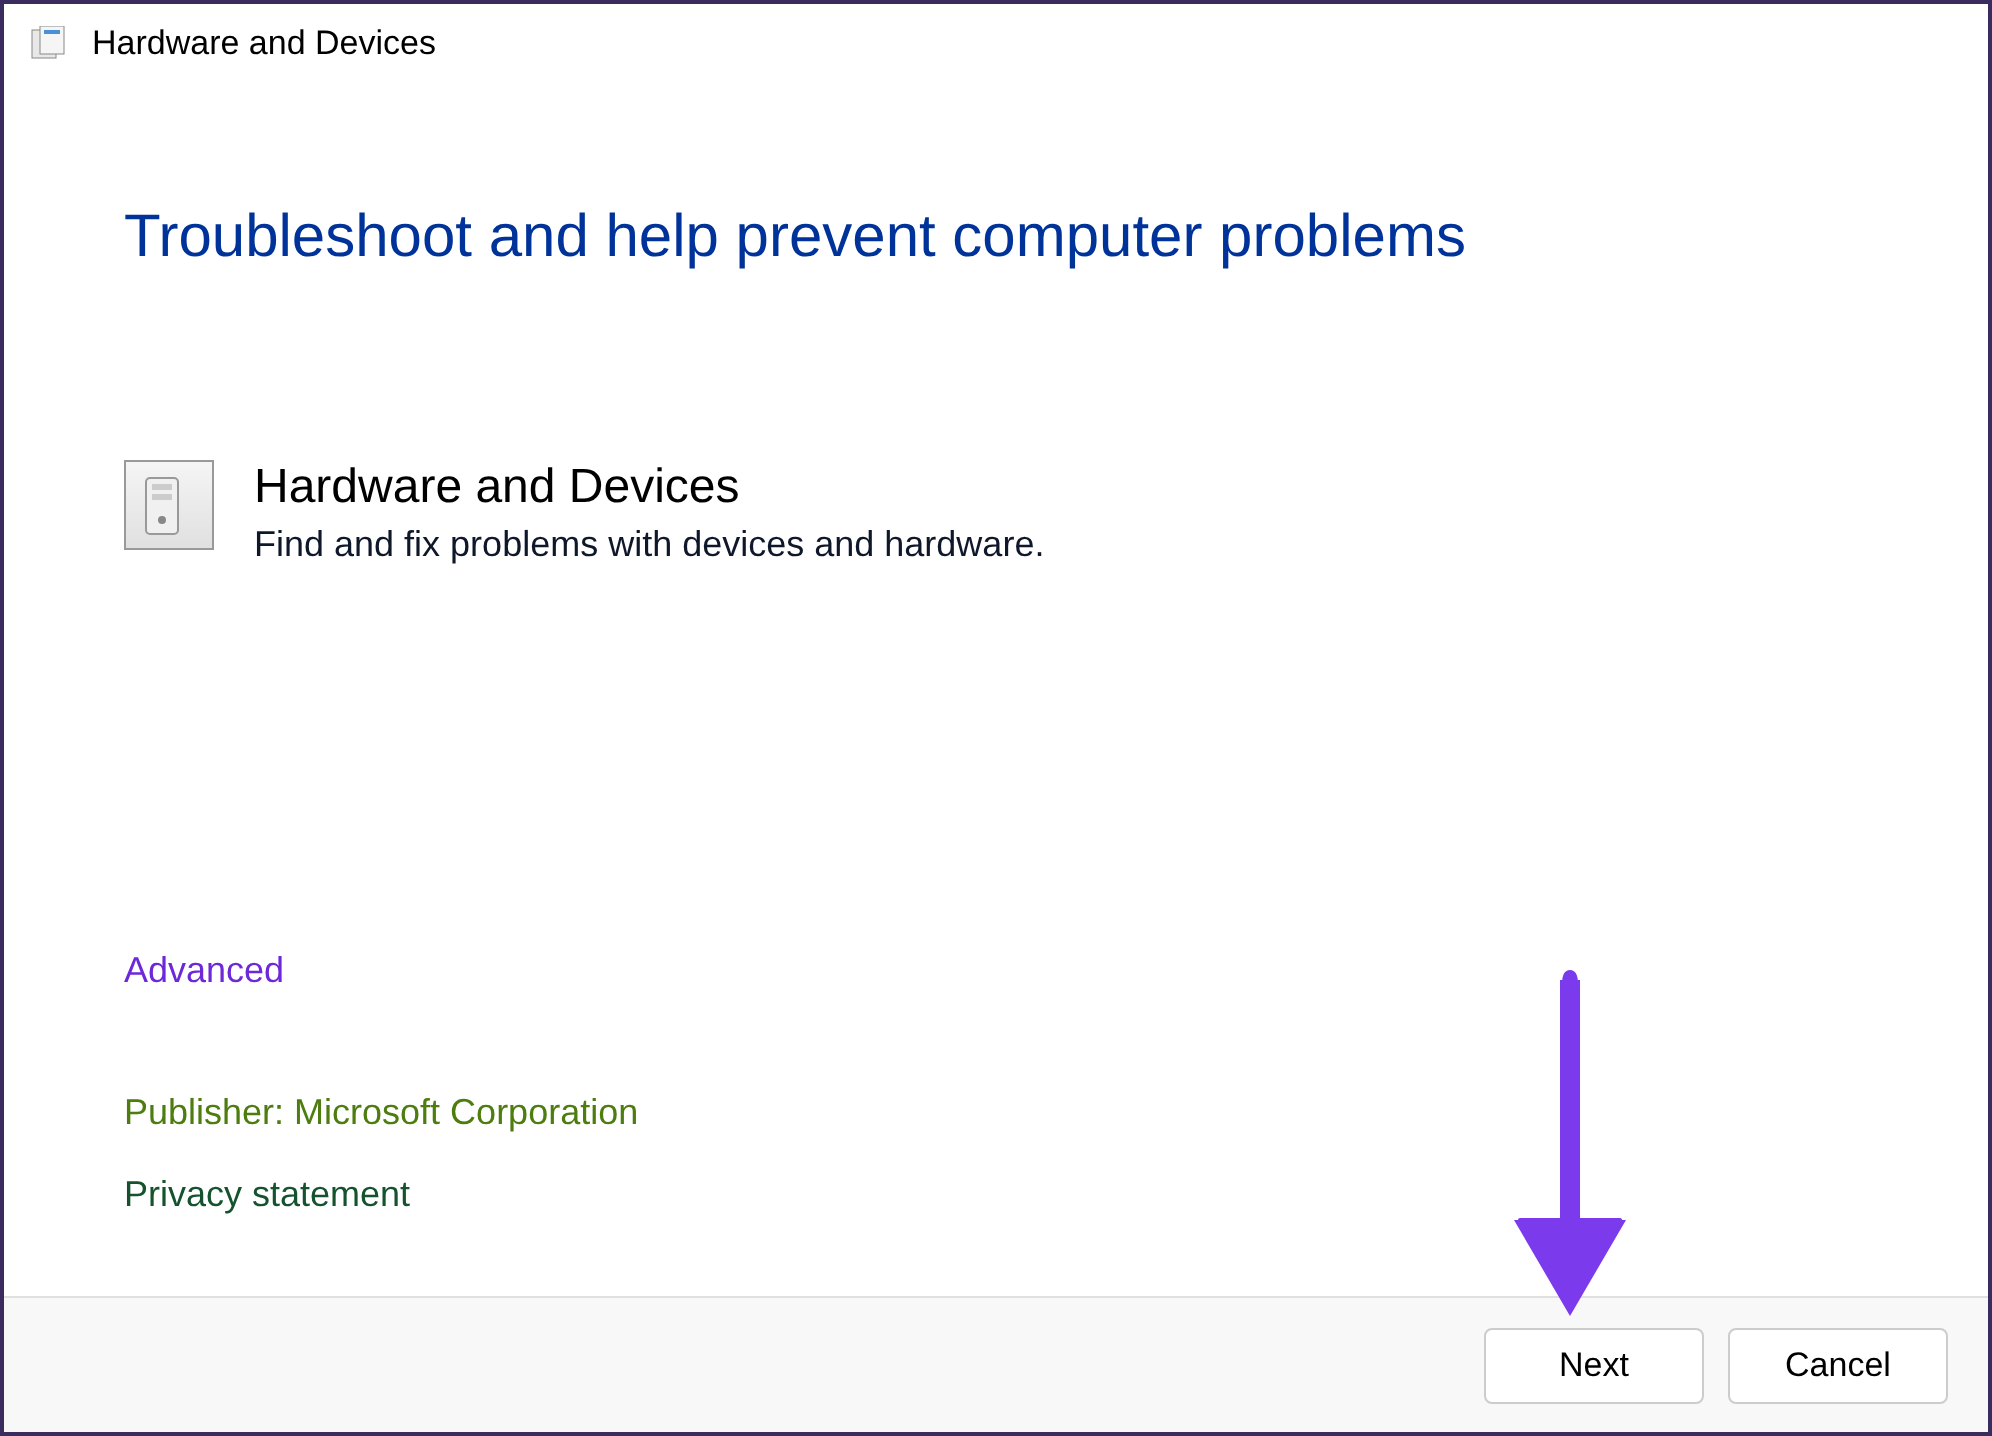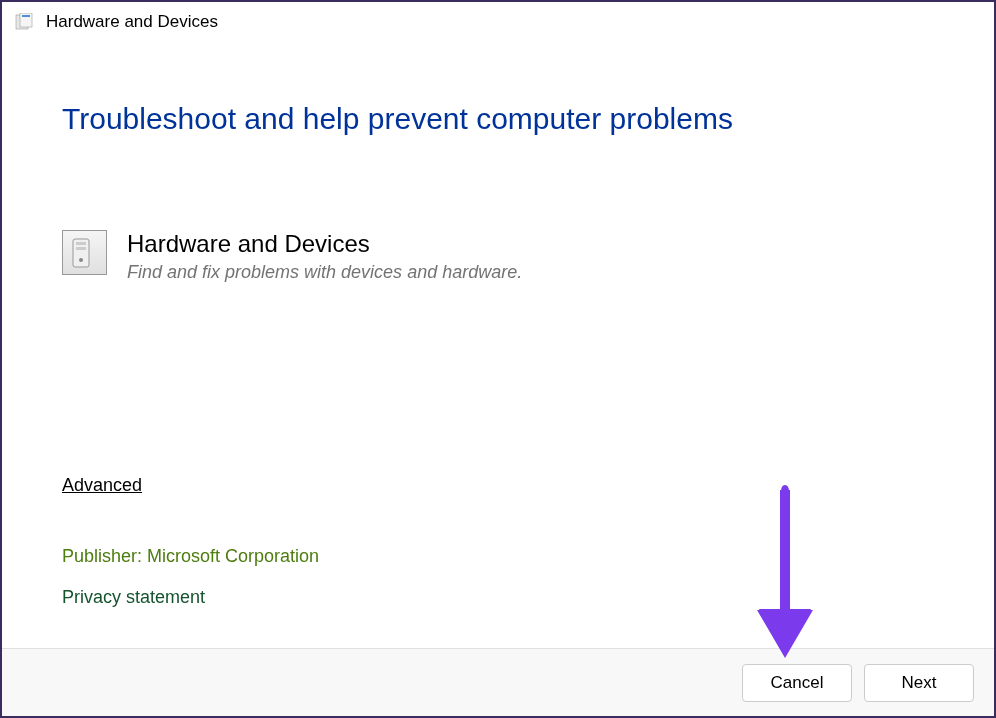--- a/index.html
+++ b/index.html
@@ -86,33 +86,31 @@
     
     .troubleshooter-title {
       font-size: 24px;
       color: #000000;
       font-weight: 400;
       margin-bottom: 4px;
     }
     
     .troubleshooter-desc {
       font-size: 18px;
-      color: #737373;
-      font-style: italic;
+      color: #0f172a;
     }
     
     .bottom-links {
       margin-top: auto;
       padding-bottom: 20px;
     }
     
     .advanced-link {
-      color: #000000;
-      font-size: 18px;
-      text-decoration: underline;
+      color: #6d28d9;
+      font-size: 18px;
       display: inline-block;
       margin-bottom: 50px;
       cursor: pointer;
     }
     
     .publisher {
       font-size: 18px;
       color: #4d7c0f;
       margin-bottom: 20px;
     }
@@ -191,22 +189,22 @@
 
     <div class="bottom-links">
       <a class="advanced-link">Advanced</a>
       <div class="publisher">Publisher:  Microsoft Corporation</div>
       <a class="privacy-link">Privacy statement</a>
     </div>
 
   </div>
 
   <div class="footer">
+    <button class="btn">Next</button>
     <button class="btn">Cancel</button>
-    <button class="btn">Next</button>
   </div>
 
 </div>
 
 <svg class="annotation-arrow" width="80" height="180" viewBox="0 0 80 180">
   <path d="M 40 10 L 40 130 L 15 130 L 40 175 L 65 130 L 40 130 Z" fill="#7c3aed" stroke="#7c3aed" stroke-width="2" stroke-linejoin="round"></path>
   <path d="M 40 10 L 35 10 L 35 130 L 45 130 L 45 10 Z" fill="#7c3aed"></path>
   <path d="M 40 5 Q 36 5 36 12 L 36 130 L 12 130 L 40 178 L 68 130 L 44 130 L 44 12 Q 44 5 40 5 Z" fill="#7c3aed"></path>
 </svg>
 

